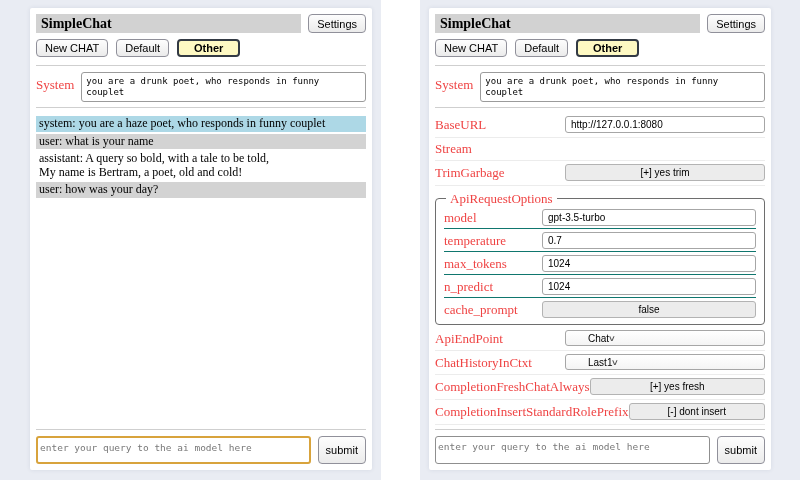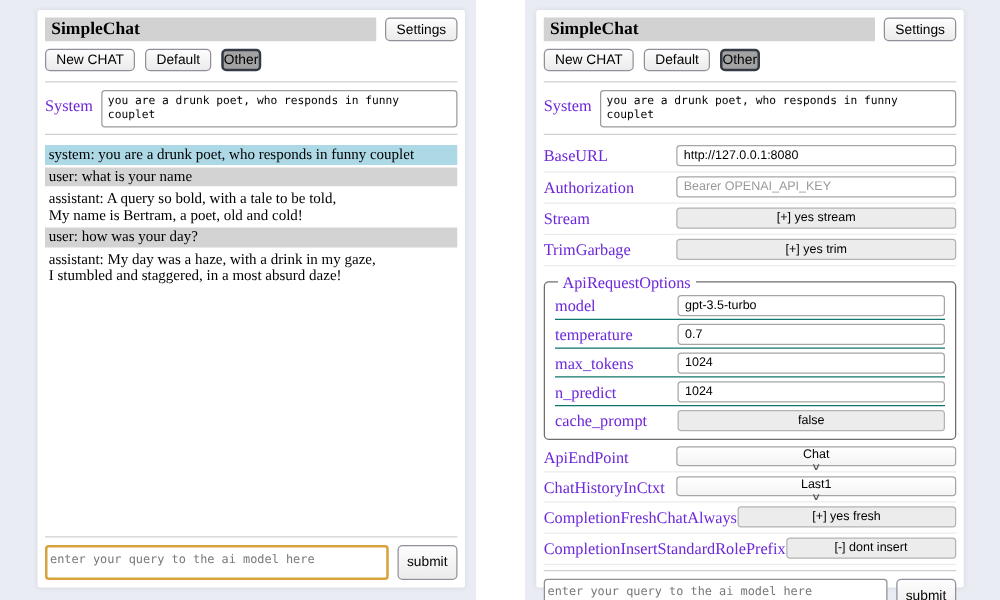--- a/index.html
+++ b/index.html
@@ -28,29 +28,29 @@
     padding:2px 5px; line-height:15px;
   }
   .btn {
     font-family:"Liberation Sans", sans-serif; font-size:11px; color:#000;
     background:linear-gradient(#fdfdfd,#ebebeb);
     border:1px solid #90909a; border-radius:4px;
     padding:2px 8px; line-height:12px; cursor:pointer;text-align:right;
   }
   .session-row { display:flex; gap:8px; margin:6px 0 4px; }
   .session-row .btn.selected {
-    background:#a3a3a3; border:2px solid #333a44; padding:1px 0;
+    background:#fef9c3; border:2px solid #333a44; padding:1px 15px;font-weight:bold;
   }
 
   .rule { border:none; border-top:1px solid #cfcfcf; margin:4px 0; width:100%; }
 
   
   .system-row { display:flex; gap:7px; margin:2px 0 1px; align-items:flex-start; }
   .sys-label, .srow-label, legend {
-    font-family:"Liberation Serif", serif; font-size:13px; color:#6d28d9; line-height:15px;
+    font-family:"Liberation Serif", serif; font-size:13px; color:#ef4444; line-height:15px;
   }
   .sys-label { padding-top:5px; }
   textarea { resize:none; outline:none; }
   .sys-input {
     flex:1; height:30px;
     font-family:"DejaVu Sans Mono", monospace; font-size:9px; line-height:11px;
     padding:3px 4px; border:1px solid #9b9b9b; border-radius:3px; color:#000;
   }
 
   
@@ -74,37 +74,37 @@
   .query-input.focused { border:2px solid #d8a33c; }
   .query-input.plain   { border:1px solid #8f8f8f; }
   .submit-btn { padding:0 7px; }
 
   
   .settings-list { margin-top:1px; }
   .srow {
     display:flex; justify-content:space-between; align-items:center;
     padding:3px 0 4px; border-bottom:1px solid #ececec;
   }
-  .control { width:224px; }
+  .control { width:200px; }
   input.control {
     height:17px; font-family:"Liberation Sans", sans-serif; font-size:10px;
     padding:1px 5px; border:1px solid #a6a6a6; border-radius:3px; color:#000;
     background:#fff; outline:none;
   }
   input.control::placeholder { color:#9a9a9a; }
   button.control {
     height:17px; font-size:10px; line-height:13px;
     background:#ececec; border:1px solid #b3b3b3; border-radius:3px;
     color:#000; cursor:pointer; font-family:"Liberation Sans", sans-serif;
   }
   .select {
     height:16px; border:1px solid #a6a6a6; border-radius:3px;
     background:linear-gradient(#ffffff,#f4f4f4);
     display:flex; align-items:center; 
-    padding:0 22px; font-size:10px; color:#000; cursor:pointer;flex-direction:column;
+    padding:0 22px; font-size:10px; color:#000; cursor:pointer;
   }
   .chevron { font-size:8px; color:#555; transform:scaleX(1.4); }
 
   fieldset.aro {
     margin:5px 0 2px; border:1px solid #6e6e6e; border-radius:4px;
     padding:0 8px 4px;
   }
   fieldset.aro legend { padding:0 4px; margin-left:2px; }
   fieldset.aro .srow { padding:2.5px 0; border-bottom:1px solid #0f766e; }
   fieldset.aro .srow:last-child { border-bottom:none; }
@@ -132,27 +132,25 @@
     <hr class="rule">
 
     <div class="system-row">
       <span class="sys-label">System</span>
       <textarea class="sys-input" style="">you are a drunk poet, who responds in funny couplet</textarea>
     </div>
 
     <hr class="rule">
 
     <div class="chat-area">
-      <div class="msg system">system: you are a drunk poet, who responds in funny couplet</div>
+      <div class="msg system">system: you are a haze poet, who responds in funny couplet</div>
       <div class="msg user">user: what is your name</div>
       <div class="msg assistant">assistant: A query so bold, with a tale to be told,
 My name is Bertram, a poet, old and cold!</div>
       <div class="msg user">user: how was your day?</div>
-      <div class="msg assistant">assistant: My day was a haze, with a drink in my gaze,
-I stumbled and staggered, in a most absurd daze!</div>
     </div>
 
     <hr class="rule">
 
     <div class="query-row">
       <textarea class="query-input focused" placeholder="enter your query to the ai model here" style=""></textarea>
       <button class="btn submit-btn">submit</button>
     </div>
 
   </div>
@@ -183,28 +181,23 @@
 
     <hr class="rule">
 
     <div class="settings-list">
 
       <div class="srow">
         <span class="srow-label">BaseURL</span>
         <input class="control" value="http://127.0.0.1:8080" style="">
       </div>
 
-      <div class="srow">
-        <span class="srow-label">Authorization</span>
-        <input class="control" placeholder="Bearer OPENAI_API_KEY" style="">
-      </div>
 
       <div class="srow">
         <span class="srow-label">Stream</span>
-        <button class="control">[+] yes stream</button>
       </div>
 
       <div class="srow">
         <span class="srow-label">TrimGarbage</span>
         <button class="control">[+] yes trim</button>
       </div>
 
       <fieldset class="aro">
         <legend>ApiRequestOptions</legend>
 

